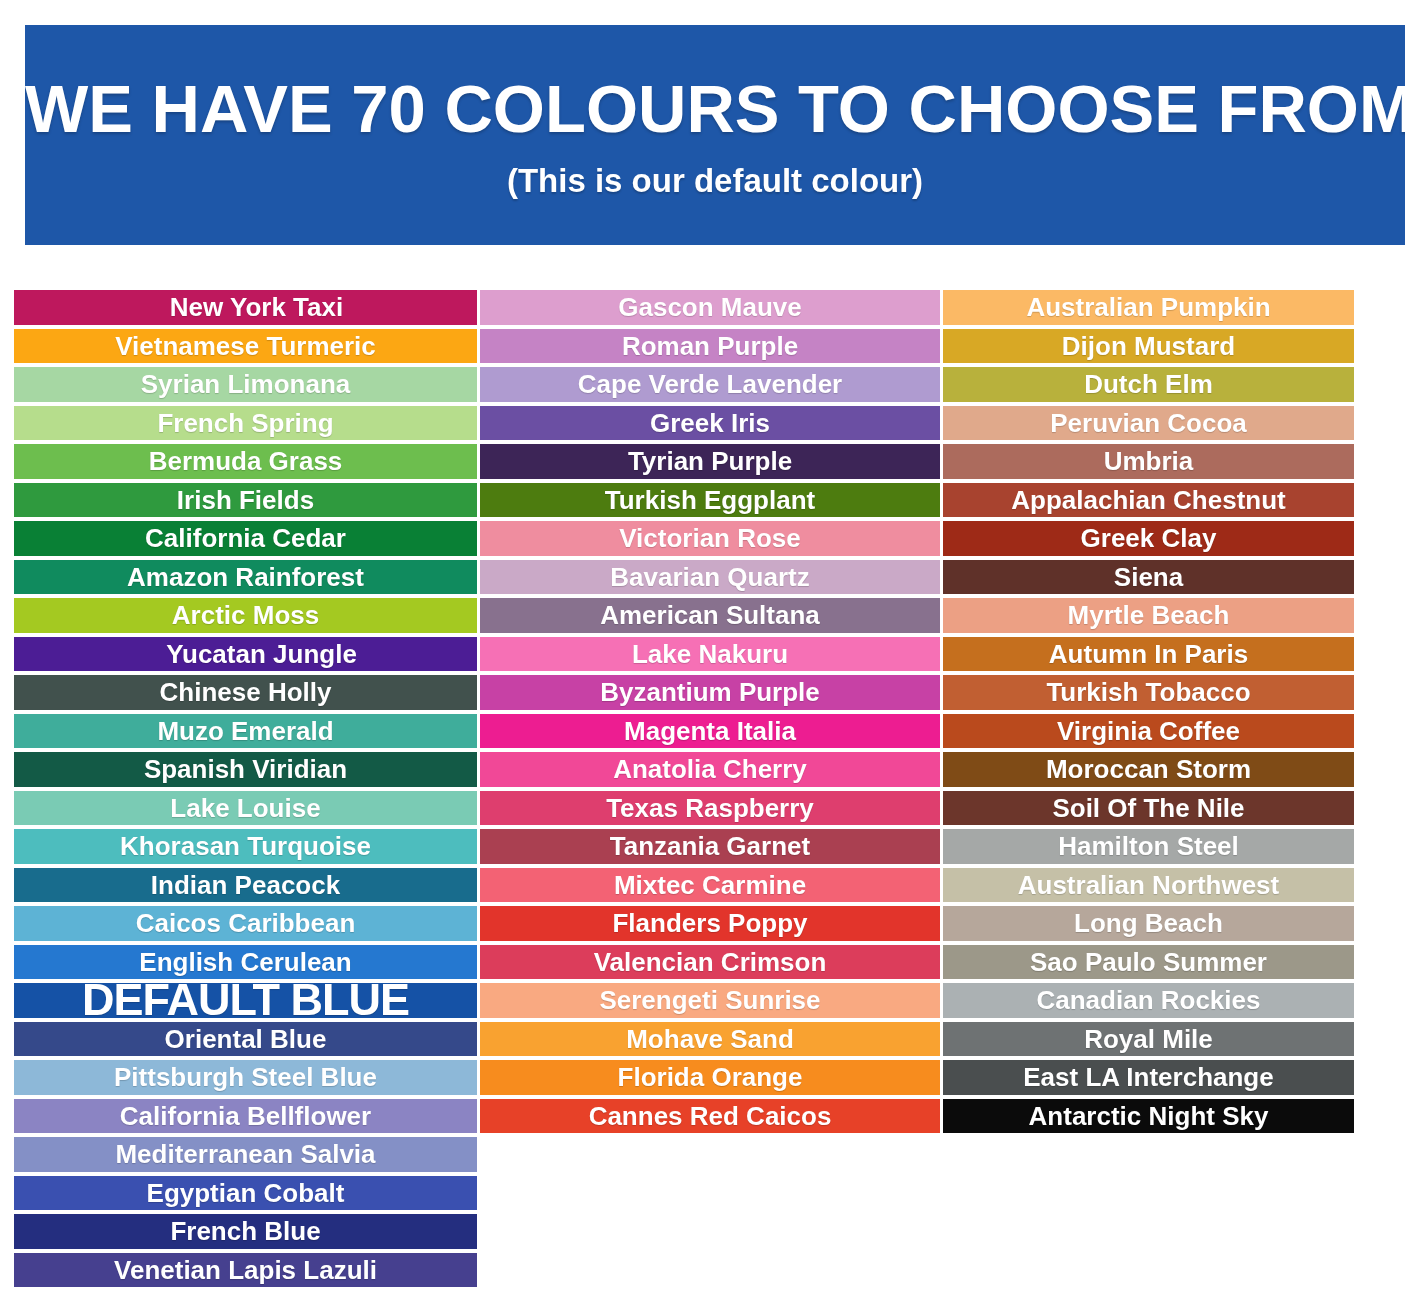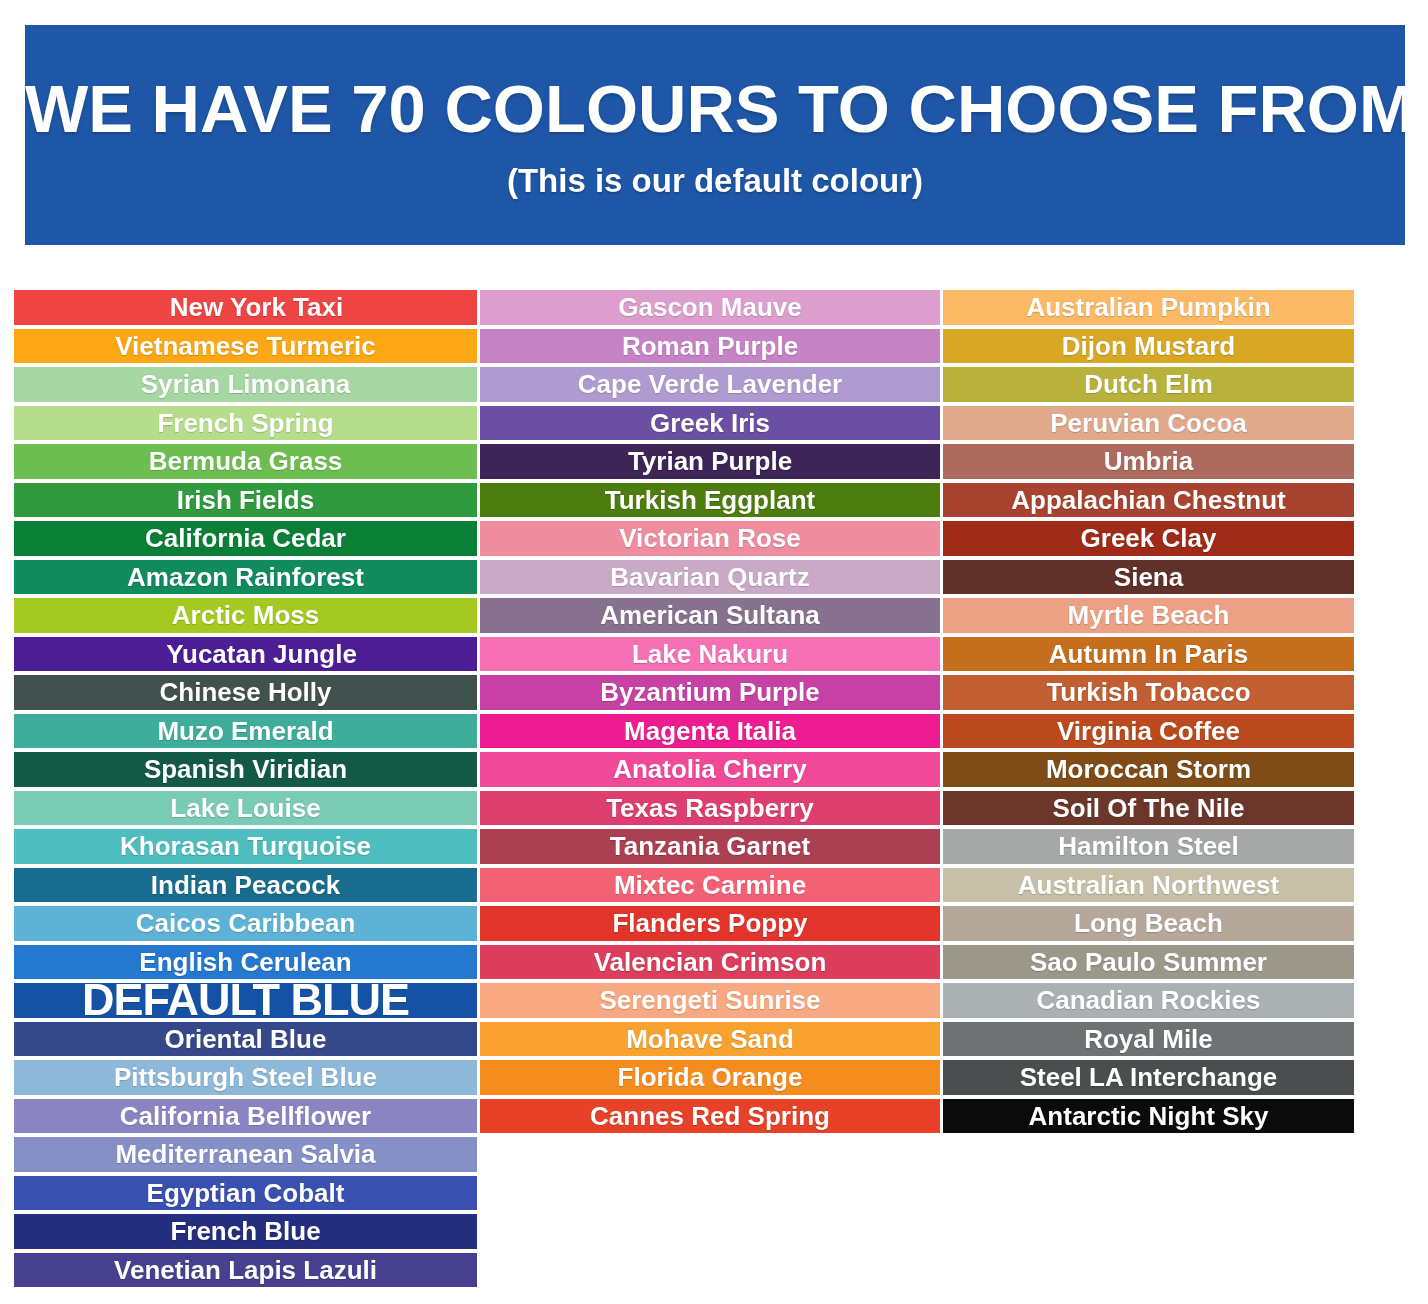--- a/index.html
+++ b/index.html
@@ -43,21 +43,21 @@
 </head>
 <body>
 
 <div class="banner" style="background: rgb(30, 87, 168); color: rgb(255, 255, 255);">
   <h1>WE HAVE 70 COLOURS TO CHOOSE FROM!</h1>
   <h2>(This is our default colour)</h2>
 </div>
 
 <div class="grid">
     <div class="col col-0">
-      <div class="swatch" style="background: #ef4444; padding-left: 22px;">
+      <div class="swatch" style="background: #be185d; padding-left: 22px;">
         <span>New York Taxi</span>
       </div>
       <div class="swatch" style="background: rgb(252, 167, 19);">
         <span>Vietnamese Turmeric</span>
       </div>
       <div class="swatch" style="background: rgb(166, 215, 163);">
         <span>Syrian Limonana</span>
       </div>
       <div class="swatch" style="background: rgb(182, 221, 140);">
         <span>French Spring</span>
@@ -187,21 +187,21 @@
       <div class="swatch" style="background: rgb(249, 169, 129);">
         <span>Serengeti Sunrise</span>
       </div>
       <div class="swatch" style="background: rgb(249, 162, 48);">
         <span>Mohave Sand</span>
       </div>
       <div class="swatch" style="background: rgb(247, 140, 30);">
         <span>Florida Orange</span>
       </div>
       <div class="swatch" style="background: rgb(231, 65, 40);">
-        <span>Cannes Red Spring</span>
+        <span>Cannes Red Caicos</span>
       </div>
     </div>
     <div class="col col-2">
       <div class="swatch" style="background: rgb(251, 185, 101);">
         <span>Australian Pumpkin</span>
       </div>
       <div class="swatch" style="background: rgb(216, 168, 37);">
         <span>Dijon Mustard</span>
       </div>
       <div class="swatch" style="background: rgb(184, 177, 60);">
@@ -252,19 +252,19 @@
       <div class="swatch" style="background: rgb(156, 152, 137);">
         <span>Sao Paulo Summer</span>
       </div>
       <div class="swatch" style="background: rgb(171, 177, 179);">
         <span>Canadian Rockies</span>
       </div>
       <div class="swatch" style="background: rgb(110, 114, 115);">
         <span>Royal Mile</span>
       </div>
       <div class="swatch" style="background: rgb(74, 78, 79);">
-        <span>Steel LA Interchange</span>
+        <span>East LA Interchange</span>
       </div>
       <div class="swatch" style="background: rgb(11, 11, 11);">
         <span>Antarctic Night Sky</span>
       </div>
     </div>
   </div>
 
 </body></html>

